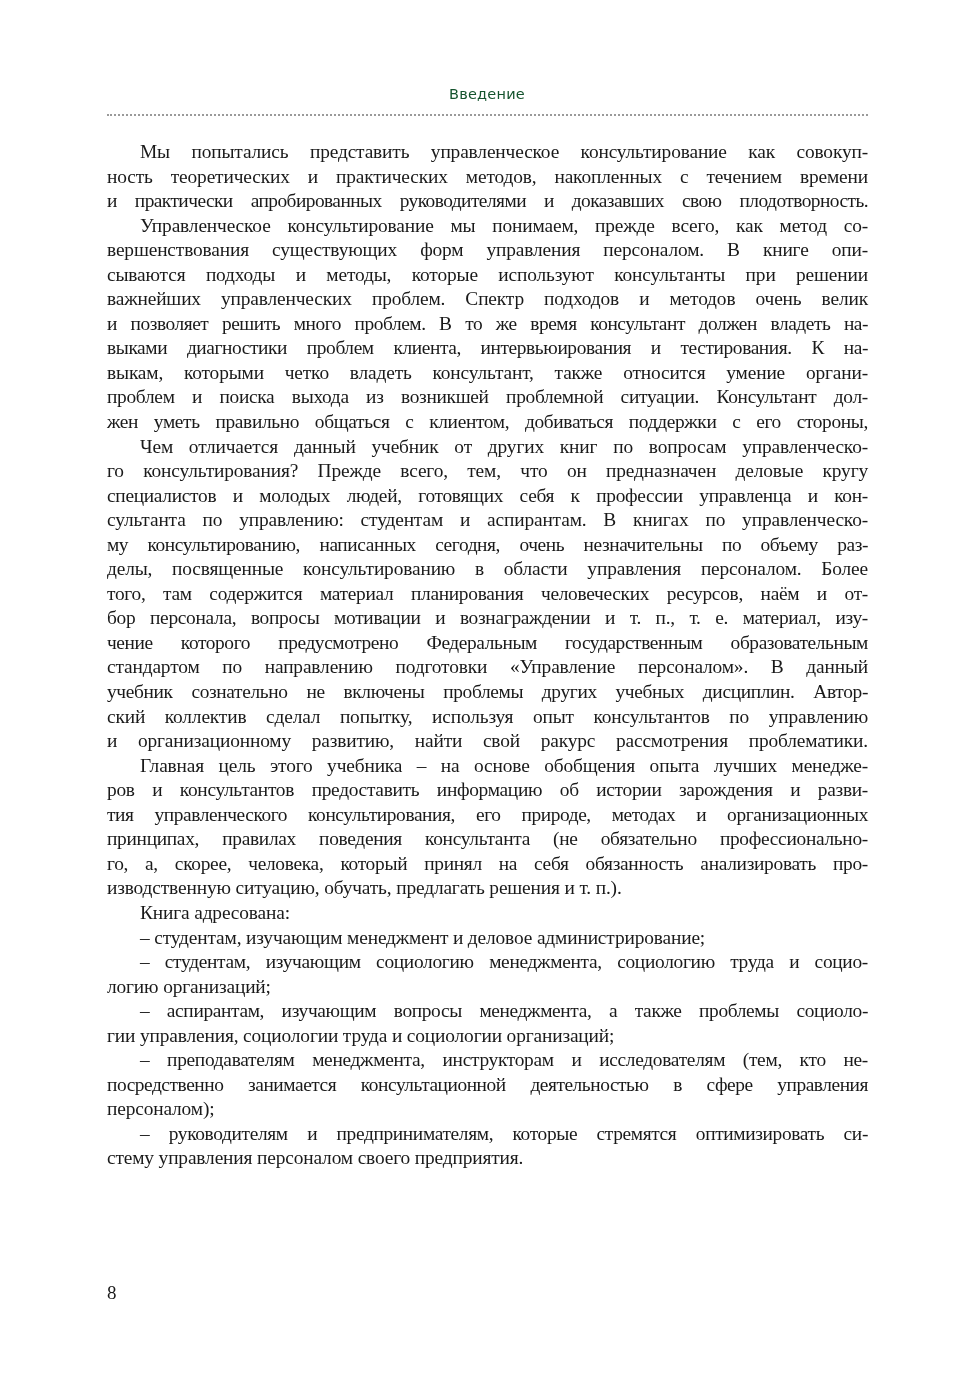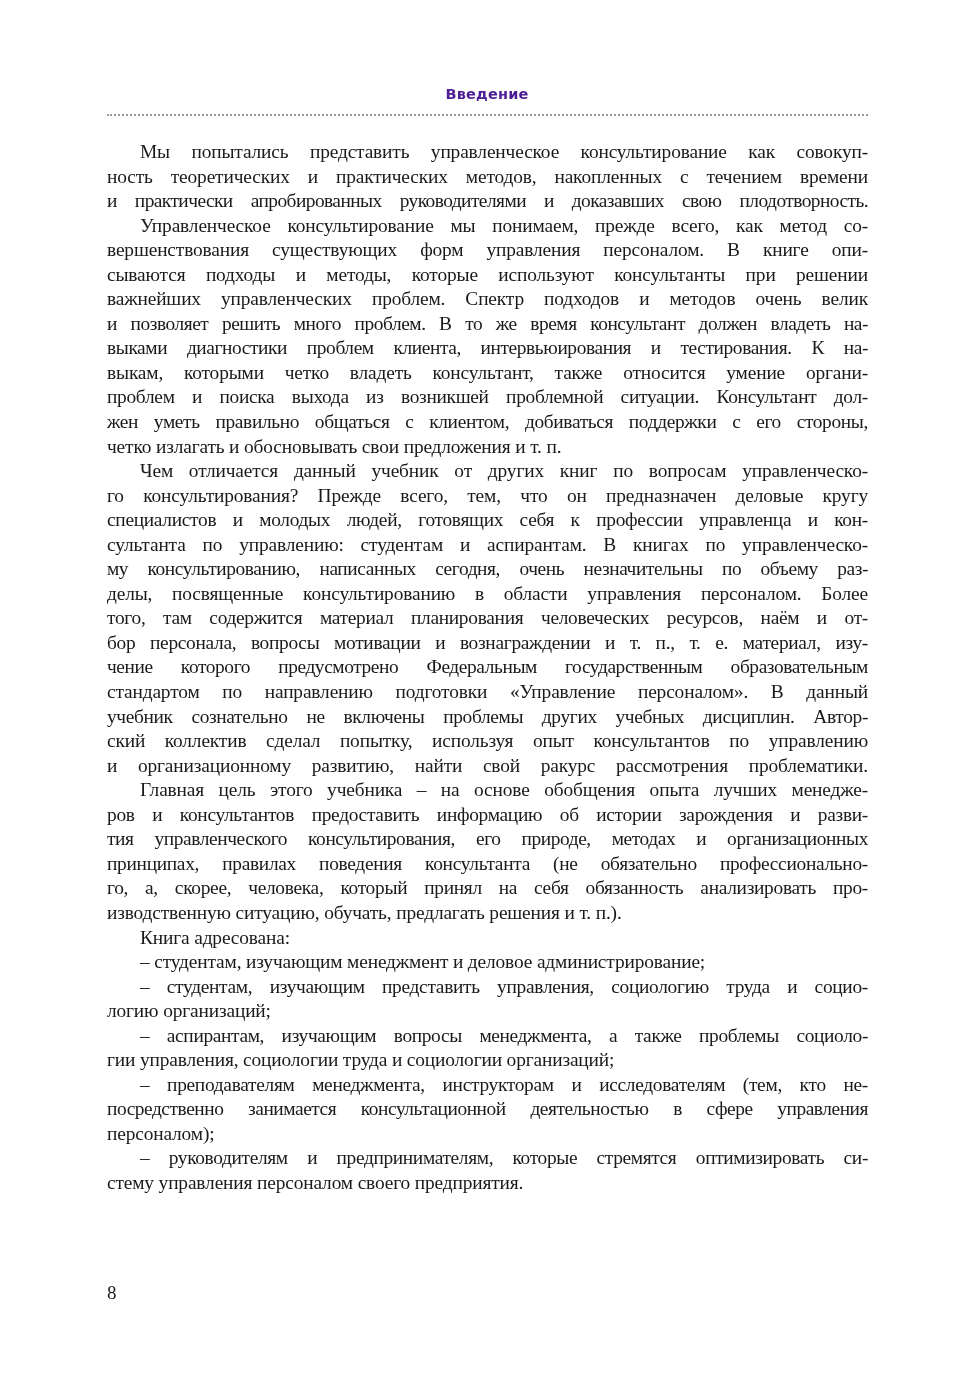--- a/index.html
+++ b/index.html
@@ -15,23 +15,23 @@
       font-family: "Liberation Serif", "DejaVu Serif", serif;
       color: #1a1a1a;
     }
     .running-head {
       position: absolute;
       left: 107px;
       top: 86px;
       width: 760px;
       text-align: center;
       font-family: "DejaVu Sans", "Liberation Sans", sans-serif;
-      font-weight: bold;
+      font-weight: normal;
       font-size: 14.5px;
-      color: #4c1d95;
+      color: #14532d;
       letter-spacing: 0.2px;
     }
     .dotted-rule {
       position: absolute;
       left: 107px;
       top: 114px;
       width: 761px;
       height: 0;
       border-top: 2px dotted #9a9a9a;
     }
@@ -88,21 +88,20 @@
   <p style="text-indent:0">
     <span class="line first-indent">Управленческое консультирование мы понимаем, прежде всего, как метод со-</span>
     <span class="line">вершенствования существующих форм управления персоналом. В книге опи-</span>
     <span class="line">сываются подходы и методы, которые используют консультанты при решении</span>
     <span class="line">важнейших управленческих проблем. Спектр подходов и методов очень велик</span>
     <span class="line" style="letter-spacing:-0.45px">и позволяет решить много проблем. В то же время консультант должен владеть на-</span>
     <span class="line" style="letter-spacing:-0.4px">выками диагностики проблем клиента, интервьюирования и тестирования. К на-</span>
     <span class="line">выкам, которыми четко владеть консультант, также относится умение органи-</span>
     <span class="line" style="letter-spacing:-0.3px">проблем и поиска выхода из возникшей проблемной ситуации. Консультант дол-</span>
     <span class="line" style="letter-spacing:-0.35px">жен уметь правильно общаться с клиентом, добиваться поддержки с его стороны,</span>
-    <span class="line last">четко излагать и обосновывать свои предложения и т. п.</span>
   </p>
 
   <p style="text-indent:0">
     <span class="line first-indent">Чем отличается данный учебник от других книг по вопросам управленческо-</span>
     <span class="line">го консультирования? Прежде всего, тем, что он предназначен деловые кругу</span>
     <span class="line" style="letter-spacing:-0.3px">специалистов и молодых людей, готовящих себя к профессии управленца и кон-</span>
     <span class="line">сультанта по управлению: студентам и аспирантам. В книгах по управленческо-</span>
     <span class="line" style="letter-spacing:-0.4px">му консультированию, написанных сегодня, очень незначительны по объему раз-</span>
     <span class="line">делы, посвященные консультированию в области управления персоналом. Более</span>
     <span class="line" style="letter-spacing:-0.3px">того, там содержится материал планирования человеческих ресурсов, наём и от-</span>
@@ -125,21 +124,21 @@
 
   <p style="text-indent:0">
     <span class="line first-indent last">Книга адресована:</span>
   </p>
 
   <p style="text-indent:0">
     <span class="line first-indent last">– студентам, изучающим менеджмент и деловое администрирование;</span>
   </p>
 
   <p style="text-indent:0">
-    <span class="line first-indent" style="letter-spacing:-0.3px">– студентам, изучающим представить управления, социологию труда и социо-</span>
+    <span class="line first-indent" style="letter-spacing:-0.3px">– студентам, изучающим социологию менеджмента, социологию труда и социо-</span>
     <span class="line last">логию организаций;</span>
   </p>
 
   <p style="text-indent:0">
     <span class="line first-indent" style="letter-spacing:-0.35px">– аспирантам, изучающим вопросы менеджмента, а также проблемы социоло-</span>
     <span class="line last">гии управления, социологии труда и социологии организаций;</span>
   </p>
 
   <p style="text-indent:0">
     <span class="line first-indent" style="letter-spacing:-0.3px">– преподавателям менеджмента, инструкторам и исследователям (тем, кто не-</span>

